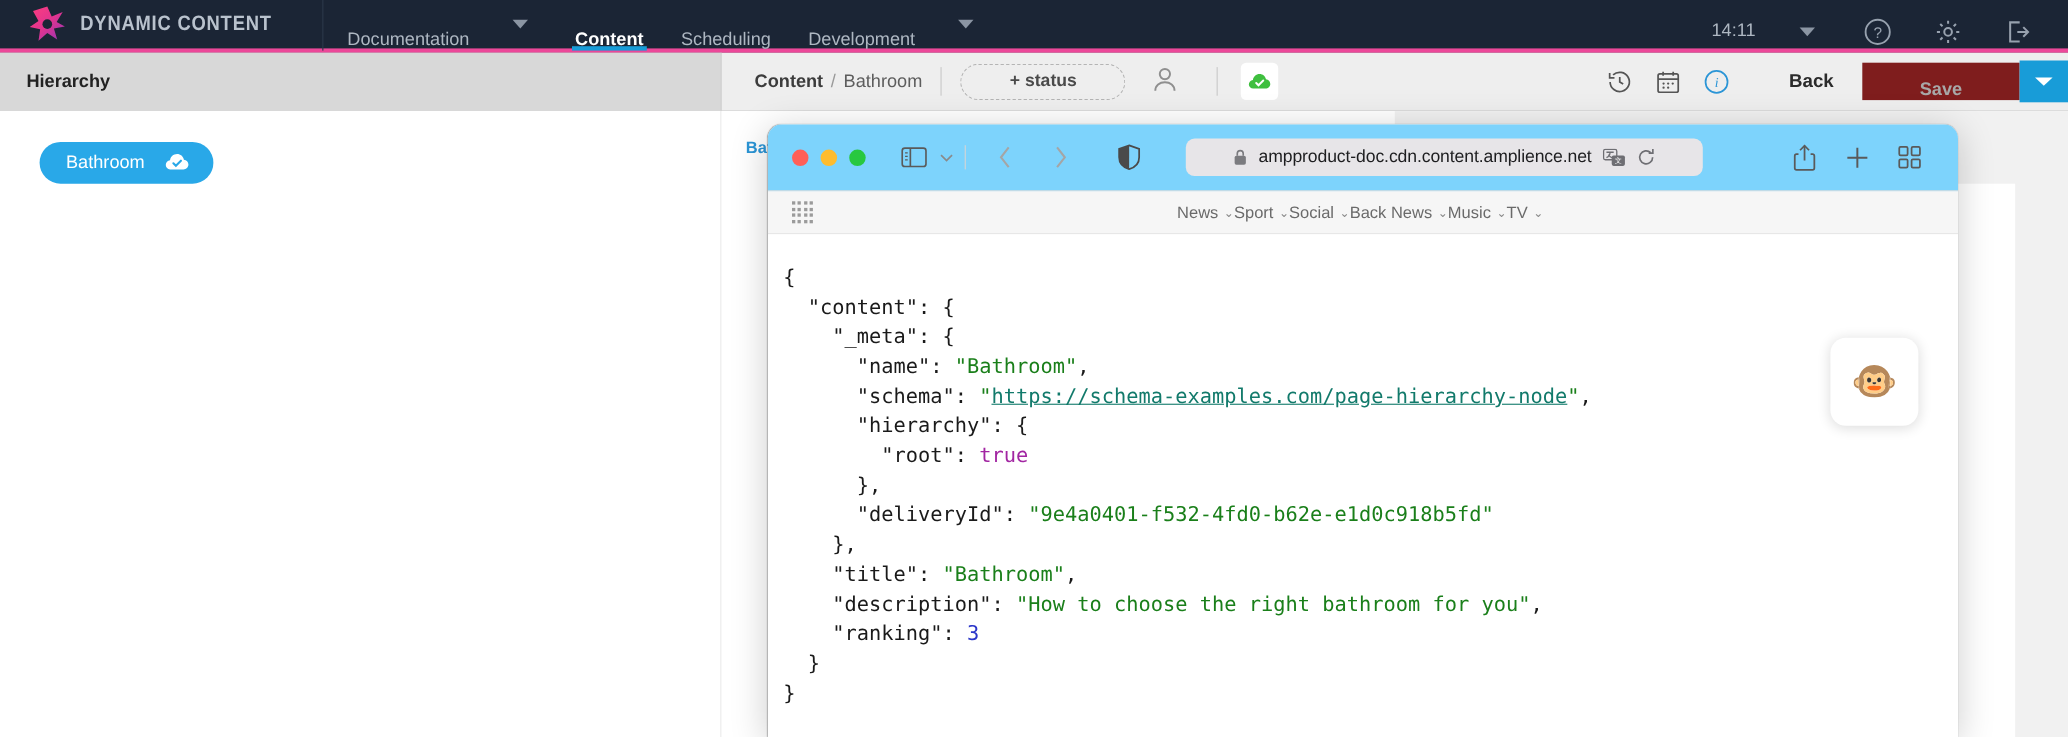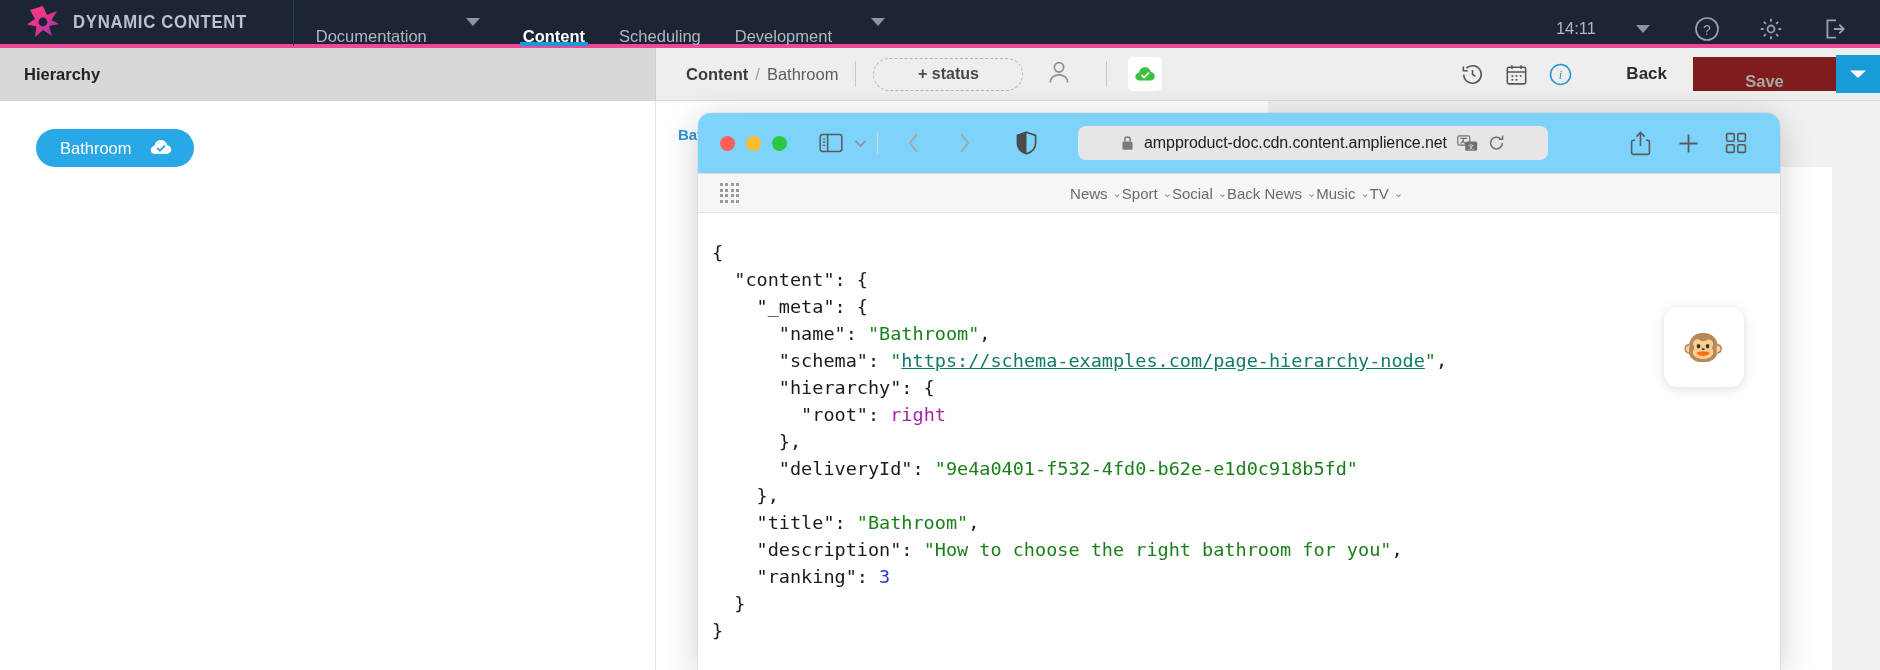--- a/index.html
+++ b/index.html
@@ -494,21 +494,21 @@
         </span>
       </span>
     </div>
 
     <div class="json-body"><span>{</span>
 <span>  "content": {</span>
 <span>    "_meta": {</span>
 <span>      "name": </span><span class="j-str">"Bathroom"</span><span>,</span>
 <span>      "schema": </span><span class="j-str">"</span><span class="j-link">https://schema-examples.com/page-hierarchy-node</span><span class="j-str">"</span><span>,</span>
 <span>      "hierarchy": {</span>
-<span>        "root": </span><span class="j-bool">right</span>
+<span>        "root": </span><span class="j-bool">true</span>
 <span>      },</span>
 <span>      "deliveryId": </span><span class="j-str">"9e4a0401-f532-4fd0-b62e-e1d0c918b5fd"</span>
 <span>    },</span>
 <span>    "title": </span><span class="j-str">"Bathroom"</span><span>,</span>
 <span>    "description": </span><span class="j-str">"How to choose the right bathroom for you"</span><span>,</span>
 <span>    "ranking": </span><span class="j-num">3</span>
 <span>  }</span>
 <span>}</span><div class="emoji-card"><span>🐵</span></div>
     </div>
   </div>

